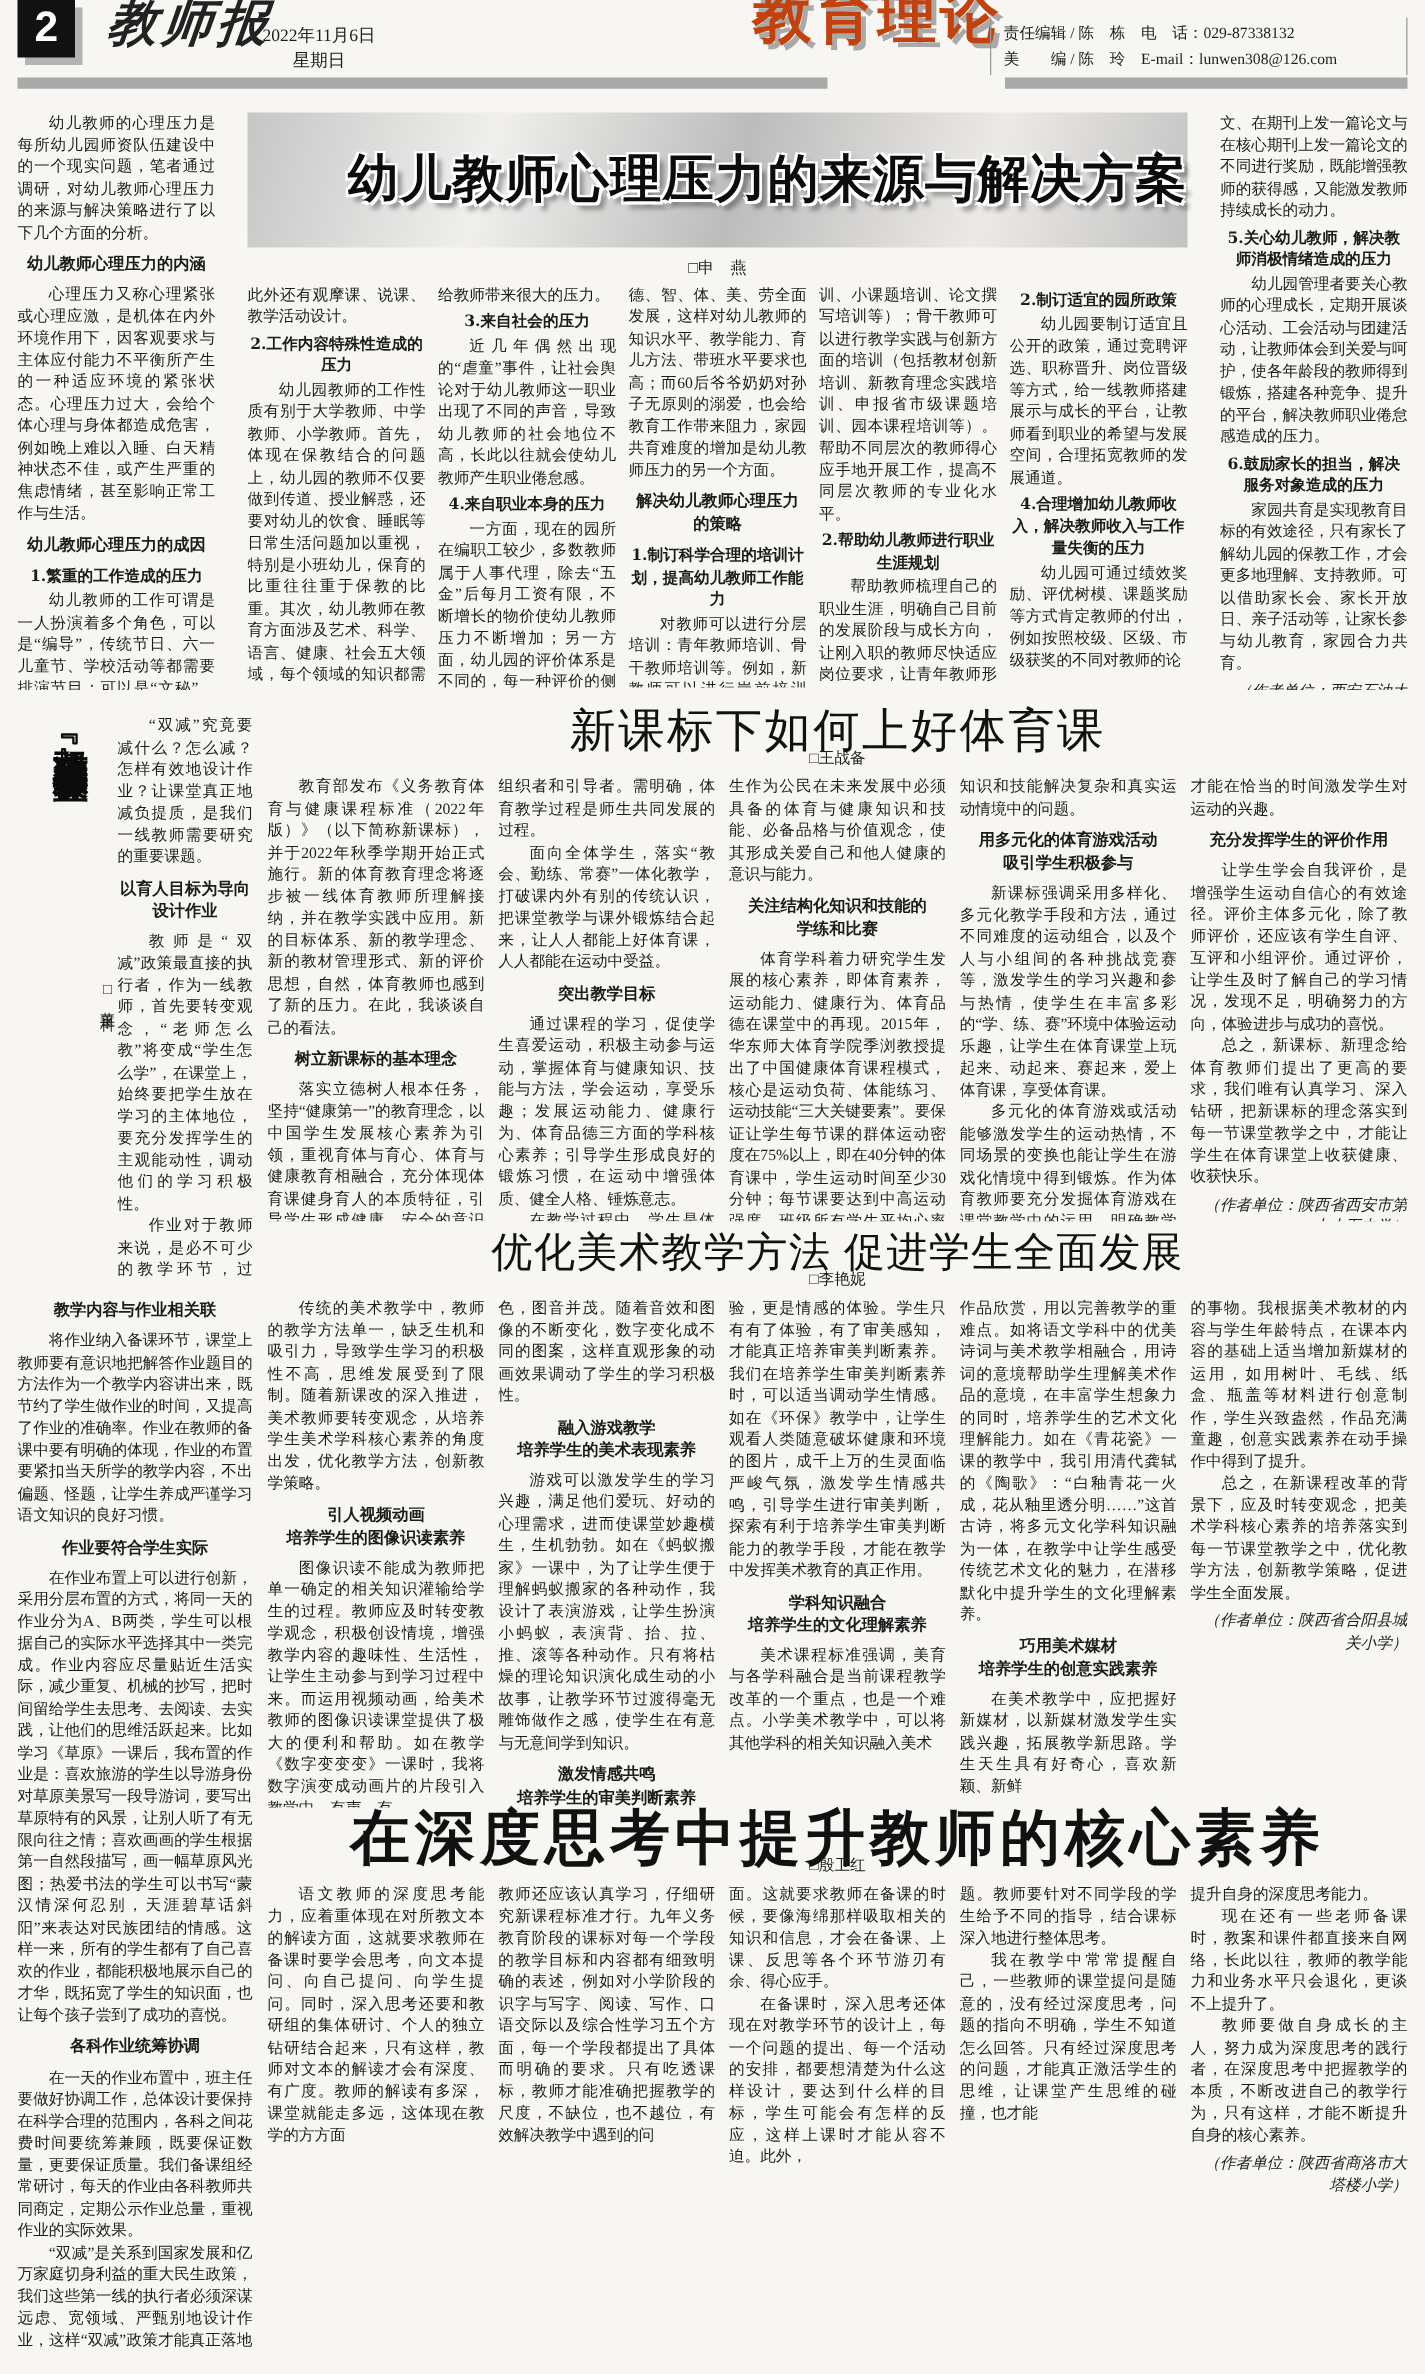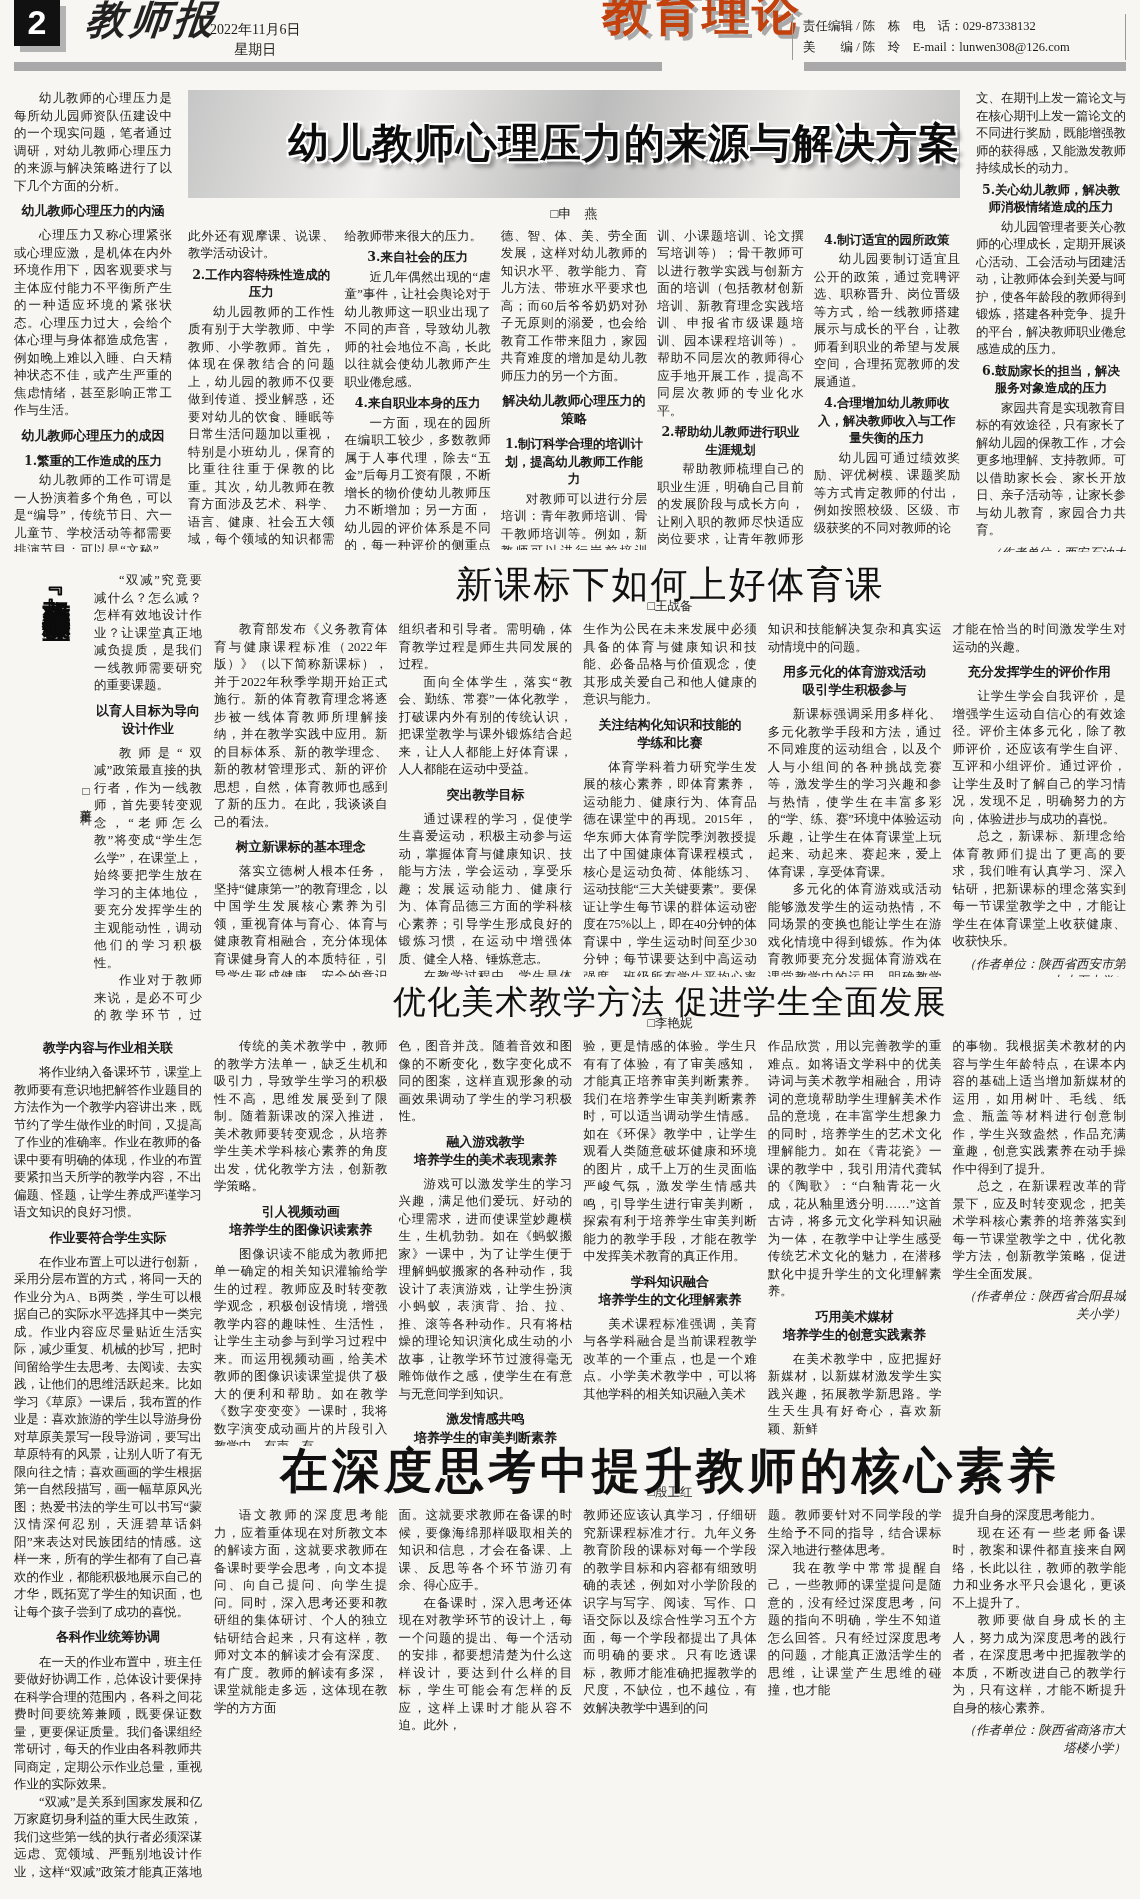--- a/index.html
+++ b/index.html
@@ -47,21 +47,21 @@
     font-weight:bold;font-size:13px;margin:7px 0 !important;line-height:1.4;white-space:pre-line;
     text-indent:0;
   }
   .sub{
     text-align:center;font-weight:bold;font-size:12.5px;margin:3px 0 !important;
     font-family:"DejaVu Serif",serif;text-indent:0;
   }
   .attr{text-align:right;font-style:italic;margin-top:5px !important;text-indent:0;}
 
   
-  .main-article{display:flex;gap:16px;margin-top:2px;height:468px;}
+  .main-article{display:flex;gap:26px;margin-top:2px;height:468px;}
   .ma-left{width:158px;flex:none;height:462px;}
   .ma-center{flex:1;}
   .banner{
     height:108px;display:flex;align-items:center;justify-content:flex-end;
     background:linear-gradient(105deg,#c6c6c6,#f0efed 26%,#bcbcbc 52%,#eceae7 78%,#c2c2c2);
   }
   .banner-title{
     font-family:"Liberation Sans","DejaVu Sans",sans-serif;font-weight:900;font-size:41px;
     letter-spacing:1px;color:#0c0c0c;
     text-shadow:-2px -2px 0 #fff,2px -2px 0 #fff,-2px 2px 0 #fff,2px 2px 0 #fff,5px 5px 4px rgba(0,0,0,.4);
@@ -155,21 +155,21 @@
             <p class="hd">解决幼儿教师心理压力的策略</p>
             <p class="sub">1.制订科学合理的培训计划，提高幼儿教师工作能力</p>
             <p class="p">对教师可以进行分层培训：青年教师培训、骨干教师培训等。例如，新教师可以进行岗前培训（包括师德培训、制度培训、幼儿园安全培训、意外伤害培训等）；青年教师可以进行专业化培训（包括基本功培</p>
           </div>
         <div class="tcol">
             <p class="p cont">训、小课题培训、论文撰写培训等）；骨干教师可以进行教学实践与创新方面的培训（包括教材创新培训、新教育理念实践培训、申报省市级课题培训、园本课程培训等）。帮助不同层次的教师得心应手地开展工作，提高不同层次教师的专业化水平。</p>
             <p class="sub">2.帮助幼儿教师进行职业生涯规划</p>
             <p class="p">帮助教师梳理自己的职业生涯，明确自己目前的发展阶段与成长方向，让刚入职的教师尽快适应岗位要求，让青年教师形成自己的教学风格，让骨干教师发挥示范引领作用，使每位教师都能找准定位，在各自的节奏中稳步成长，减轻职业发展带来的压力。</p>
           </div>
         <div class="tcol">
-            <p class="sub">4.制订适宜的园所政策</p>
+            <p class="sub">2.制订适宜的园所政策</p>
             <p class="p">幼儿园要制订适宜且公开的政策，通过竞聘评选、职称晋升、岗位晋级等方式，给一线教师搭建展示与成长的平台，让教师看到职业的希望与发展空间，合理拓宽教师的发展通道。</p>
             <p class="sub">4.合理增加幼儿教师收入，解决教师收入与工作量失衡的压力</p>
             <p class="p">幼儿园可通过绩效奖励、评优树模、课题奖励等方式肯定教师的付出，例如按照校级、区级、市级获奖的不同对教师的论</p>
           </div>
       </div>
     </div>
 
     <div class="tcol ma-right">
         <p class="p cont">文、在期刊上发一篇论文与在核心期刊上发一篇论文的不同进行奖励，既能增强教师的获得感，又能激发教师持续成长的动力。</p>
         <p class="sub">5.关心幼儿教师，解决教师消极情绪造成的压力</p>
@@ -284,25 +284,25 @@
       </div>
 
       <div>
         <div class="art-title dp-title">在深度思考中提升教师的核心素养</div>
         <div class="byline">□殷卫红</div>
         <div class="cols5 dp-cols">
           <div class="tcol">
               <p class="p">语文教师的深度思考能力，应着重体现在对所教文本的解读方面，这就要求教师在备课时要学会思考，向文本提问、向自己提问、向学生提问。同时，深入思考还要和教研组的集体研讨、个人的独立钻研结合起来，只有这样，教师对文本的解读才会有深度、有广度。教师的解读有多深，课堂就能走多远，这体现在教学的方方面</p>
             </div>
           <div class="tcol">
+              <p class="p cont">教师还应该认真学习，仔细研究新课程标准才行。九年义务教育阶段的课标对每一个学段的教学目标和内容都有细致明确的表述，例如对小学阶段的识字与写字、阅读、写作、口语交际以及综合性学习五个方面，每一个学段都提出了具体而明确的要求。只有吃透课标，教师才能准确把握教学的尺度，不缺位，也不越位，有效解决教学中遇到的问</p>
+            </div>
+          <div class="tcol">
               <p class="p cont">面。这就要求教师在备课的时候，要像海绵那样吸取相关的知识和信息，才会在备课、上课、反思等各个环节游刃有余、得心应手。</p>
               <p class="p">在备课时，深入思考还体现在对教学环节的设计上，每一个问题的提出、每一个活动的安排，都要想清楚为什么这样设计，要达到什么样的目标，学生可能会有怎样的反应，这样上课时才能从容不迫。此外，</p>
-            </div>
-          <div class="tcol">
-              <p class="p cont">教师还应该认真学习，仔细研究新课程标准才行。九年义务教育阶段的课标对每一个学段的教学目标和内容都有细致明确的表述，例如对小学阶段的识字与写字、阅读、写作、口语交际以及综合性学习五个方面，每一个学段都提出了具体而明确的要求。只有吃透课标，教师才能准确把握教学的尺度，不缺位，也不越位，有效解决教学中遇到的问</p>
             </div>
           <div class="tcol">
               <p class="p cont">题。教师要针对不同学段的学生给予不同的指导，结合课标深入地进行整体思考。</p>
               <p class="p">我在教学中常常提醒自己，一些教师的课堂提问是随意的，没有经过深度思考，问题的指向不明确，学生不知道怎么回答。只有经过深度思考的问题，才能真正激活学生的思维，让课堂产生思维的碰撞，也才能</p>
             </div>
           <div class="tcol">
               <p class="p cont">提升自身的深度思考能力。</p>
               <p class="p">现在还有一些老师备课时，教案和课件都直接来自网络，长此以往，教师的教学能力和业务水平只会退化，更谈不上提升了。</p>
               <p class="p">教师要做自身成长的主人，努力成为深度思考的践行者，在深度思考中把握教学的本质，不断改进自己的教学行为，只有这样，才能不断提升自身的核心素养。</p>
               <p class="attr">（作者单位：陕西省商洛市大塔楼小学）</p>

